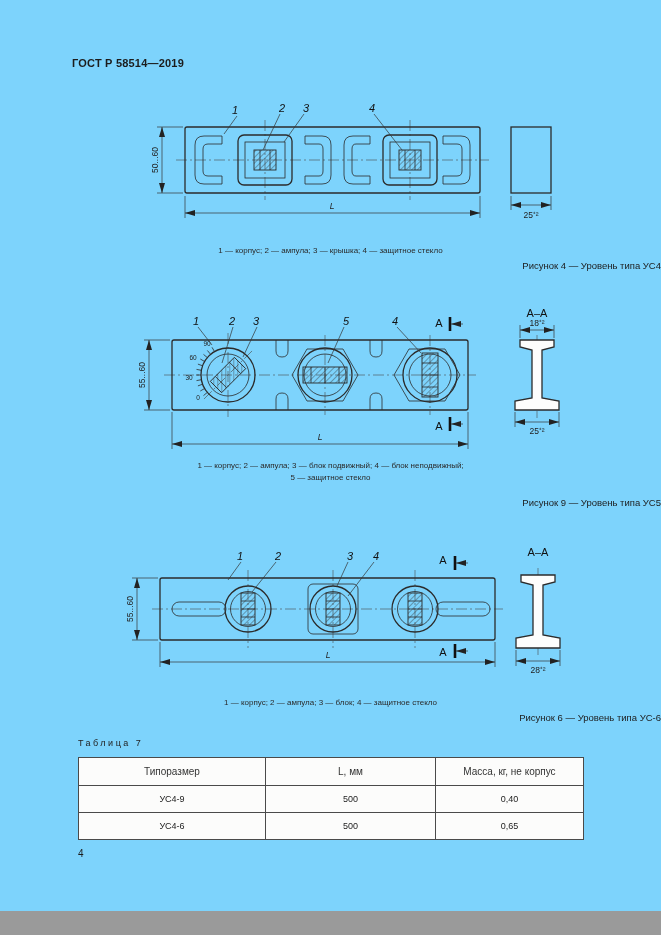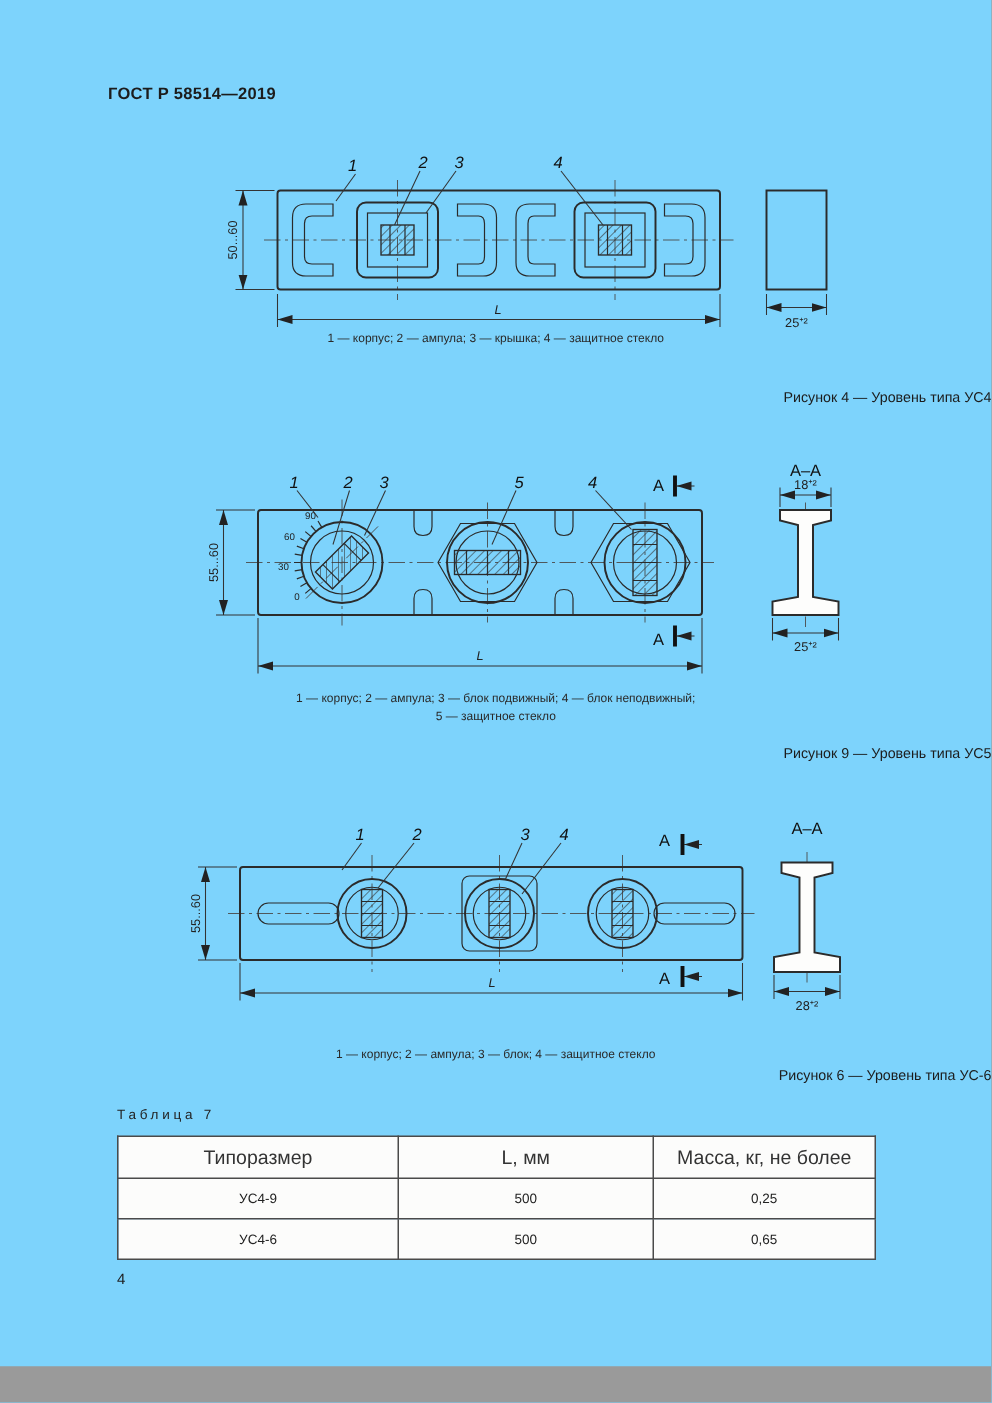--- a/index.html
+++ b/index.html
@@ -17,21 +17,21 @@
   .dim { fill:none; stroke:#333; stroke-width:0.7; }
   .thick { fill:none; stroke:#111; stroke-width:2.6; }
   .dimtxt { font-size:8.5px; fill:#222; }
   .callout { font-size:11px; font-style:italic; fill:#111; }
   .sectxt { font-size:11px; fill:#111; }
   .scaletxt { font-size:6.5px; fill:#222; }
   .solid { fill:#fdfdfc; stroke:#2b2b2b; stroke-width:1.3; }
   .table-title { position:absolute; left:78px; font-size:9px; letter-spacing:2.5px; color:#222; }
   table.spec { position:absolute; left:78px; border-collapse:collapse; table-layout:fixed; }
   table.spec th, table.spec td { border:1px solid #4a4a4a; font-size:9px; font-weight:normal; text-align:center; vertical-align:middle; color:#222; background:#fcfcfb; }
-  table.spec th { font-size:13px; color:#333; }
+  table.spec th { font-size:10px; color:#333; }
   .page-num { position:absolute; left:78px; top:848px; font-size:10px; color:#1c1c1c; }
 </style>
 </head>
 <body>
 
 <div class="page">
 
   <div class="doc-header">ГОСТ Р 58514—2019</div>
 
   <svg class="fig" style="top:100px" width="661" height="135" viewBox="0 0 661 135">
@@ -101,21 +101,21 @@
 
     <g>
       <rect class="ln" x="511" y="27" width="40" height="66"></rect>
       <line class="dim" x1="511" y1="96" x2="511" y2="110"></line>
       <line class="dim" x1="551" y1="96" x2="551" y2="110"></line>
       <line class="dim" x1="511" y1="105" x2="551" y2="105" marker-start="url(#f4a)" marker-end="url(#f4a)"></line>
       <text class="dimtxt" x="531" y="118" text-anchor="middle">25⁺²</text>
     </g>
   </svg>
 
-  <div class="legend" style="top:220px">1 — корпус; 2 — ампула; 3 — крышка; 4 — защитное стекло</div>
+  <div class="legend" style="top:245px">1 — корпус; 2 — ампула; 3 — крышка; 4 — защитное стекло</div>
   <div class="caption" style="top:260px">Рисунок 4 — Уровень типа УС4</div>
 
   <svg class="fig" style="top:305px" width="661" height="152" viewBox="0 0 661 152">
     <defs>
       <marker id="f5a" markerWidth="11" markerHeight="8" refX="10" refY="4" orient="auto-start-reverse" markerUnits="userSpaceOnUse">
         <path d="M0,1 L10,4 L0,7 Z" fill="#222"></path>
       </marker>
       <pattern id="f5h" width="4" height="4" patternUnits="userSpaceOnUse" patternTransform="rotate(45)">
         <line x1="0" y1="0" x2="0" y2="4" stroke="#333" stroke-width="0.8"></line>
       </pattern>
@@ -339,28 +339,28 @@
   <div class="legend" style="top:697px">1 — корпус; 2 — ампула; 3 — блок; 4 — защитное стекло</div>
   <div class="caption" style="top:712px">Рисунок 6 — Уровень типа УС-6</div>
 
   <div class="table-title" style="top:738px">Таблица 7</div>
 
   <table class="spec" style="top:757px">
     <thead>
       <tr>
         <th style="width:187px;height:28px">Типоразмер</th>
         <th style="width:170px">L, мм</th>
-        <th style="width:148px">Масса, кг, не более</th>
+        <th style="width:148px">Масса, кг, не корпус</th>
       </tr>
     </thead>
     <tbody>
       <tr>
         <td style="height:27px">УС4-9</td>
         <td>500</td>
-        <td>0,25</td>
+        <td>0,40</td>
       </tr>
       <tr>
         <td style="height:27px">УС4-6</td>
         <td>500</td>
         <td>0,65</td>
       </tr>
     </tbody>
   </table>
 
   <div class="page-num">4</div>

